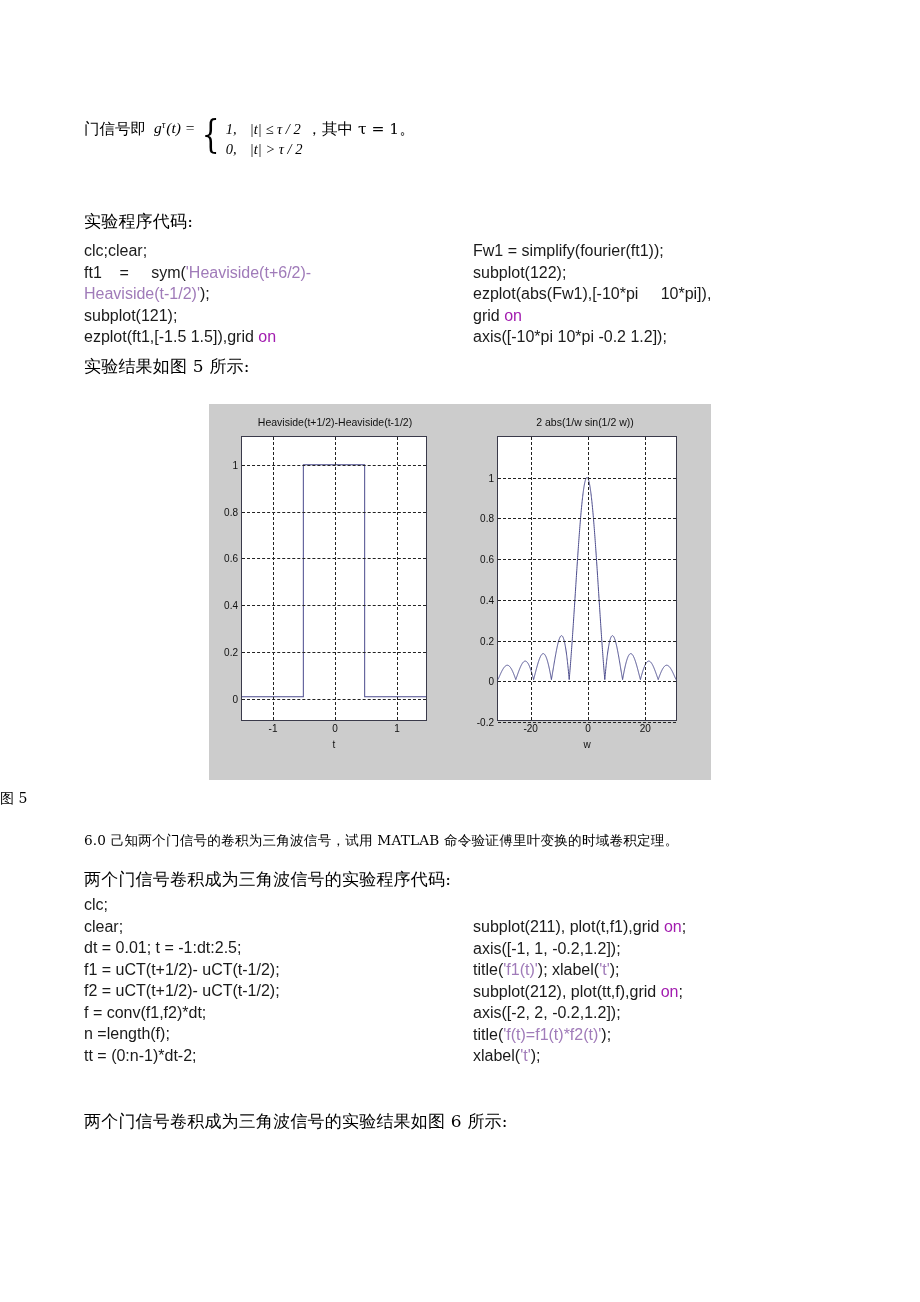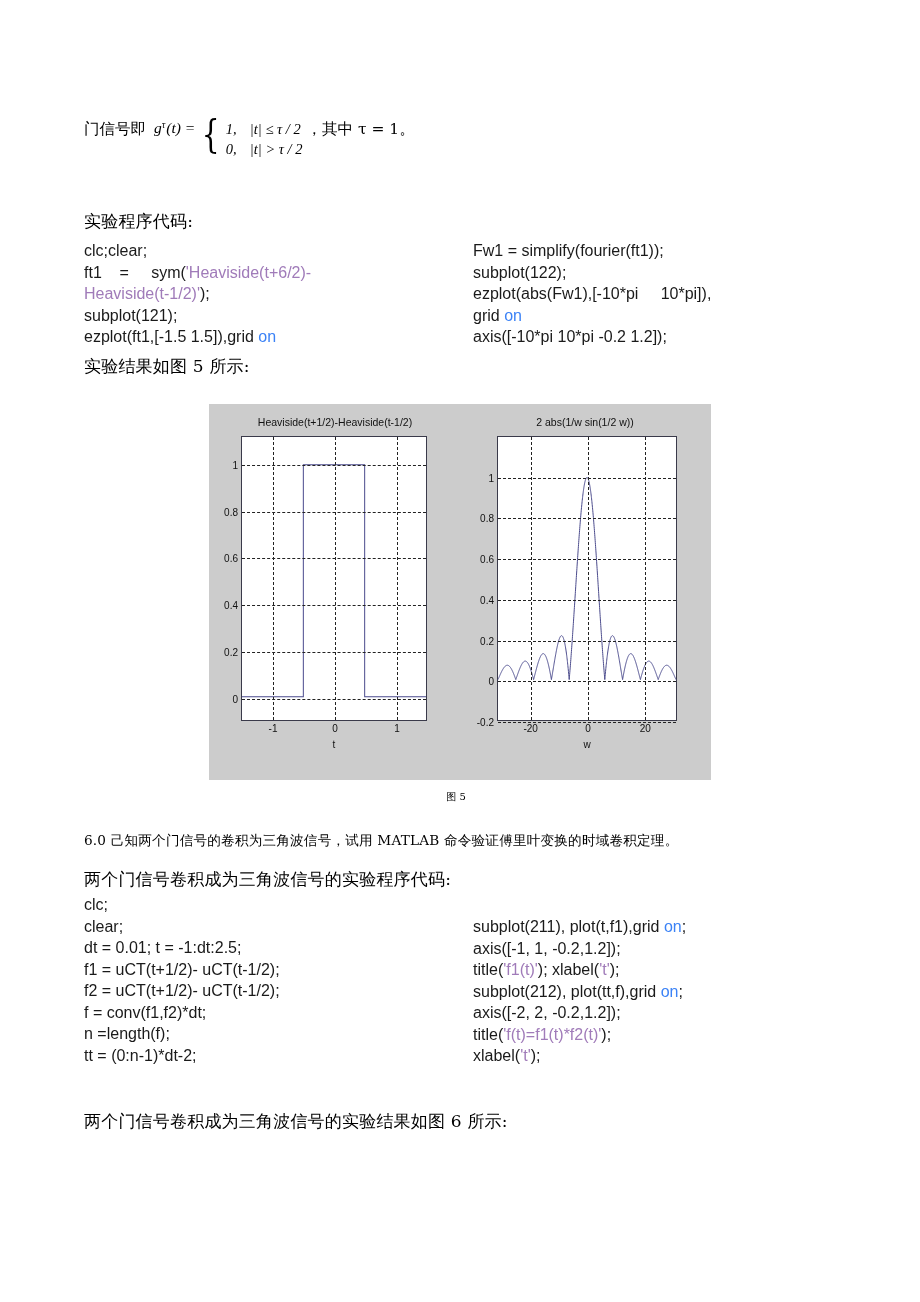--- a/index.html
+++ b/index.html
@@ -76,37 +76,37 @@
   
   .code-col {
     position: absolute;
     font-family: Liberation Sans, sans-serif;
     font-size: 16px;
     line-height: 21.5px;
     white-space: pre;
     color: #1a1a1a;
   }
   .str { color: #a07bb9; }
-  .kw  { color: #3b82f6; }
+  .kw  { color: #a21caf; }
 
   
   .figure {
     position: absolute;
     left: 209px;
     top: 404px;
     width: 502px;
     height: 376px;
     background: #cccccc;
   }
   .fig-caption {
     position: absolute;
     left: 0;
     width: 912px;
-    text-align: center;
-    font-size: 10px;
+    text-align: left;
+    font-size: 14px;
     font-family: "DejaVu Serif", "Liberation Serif", serif;
   }
   .plot {
     position: absolute;
     background: transparent;
   }
   .plot-title {
     position: absolute;
     width: 100%;
     text-align: center;

